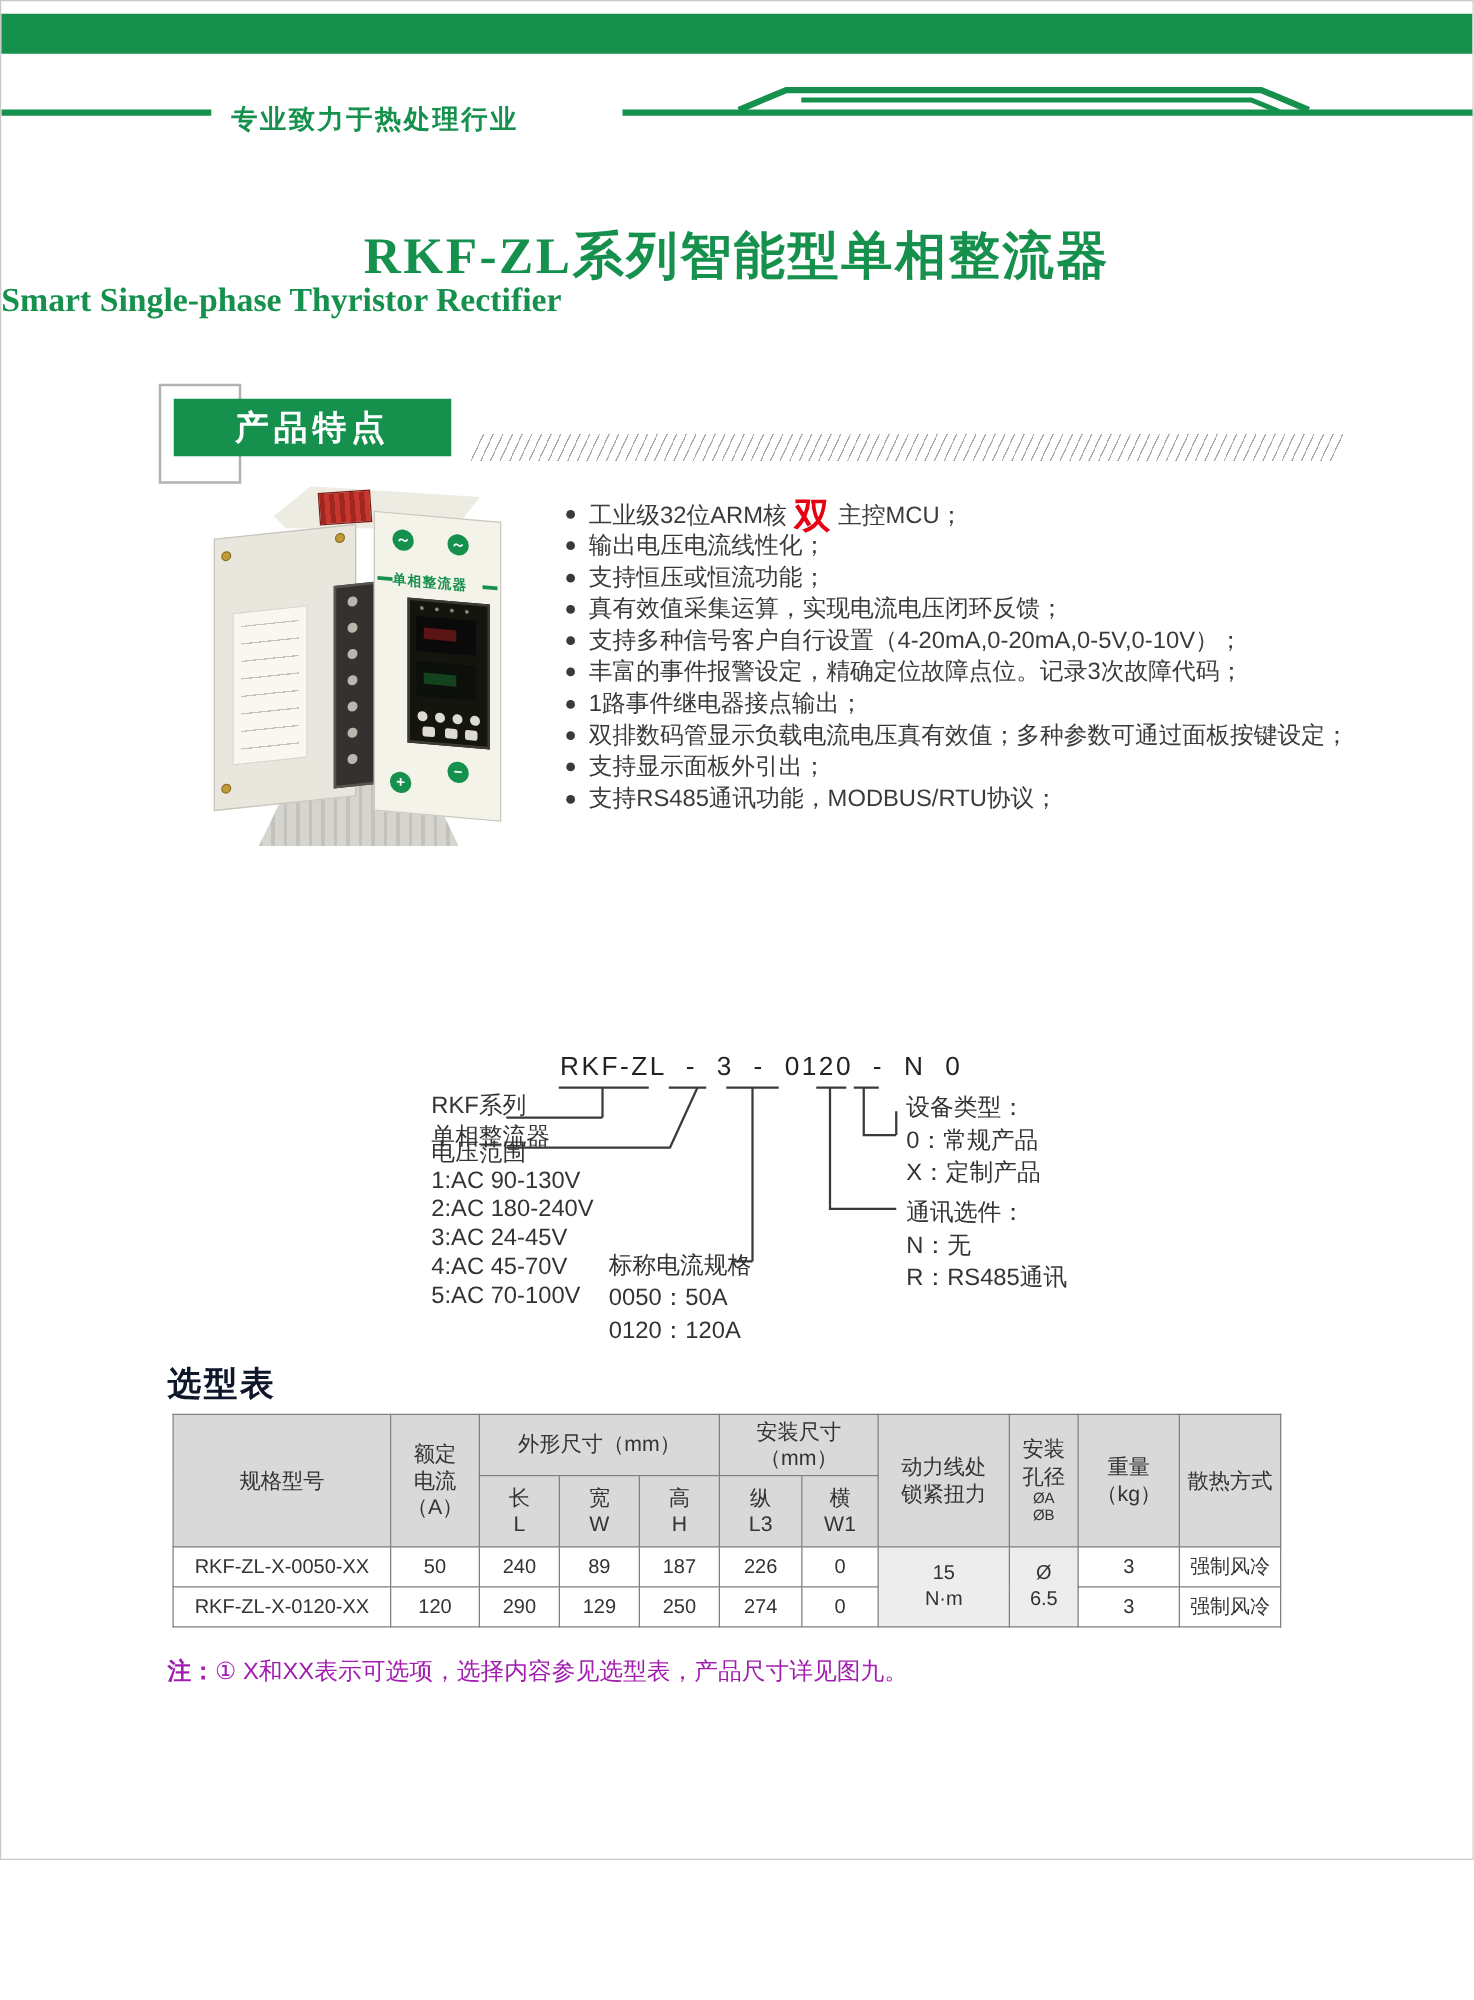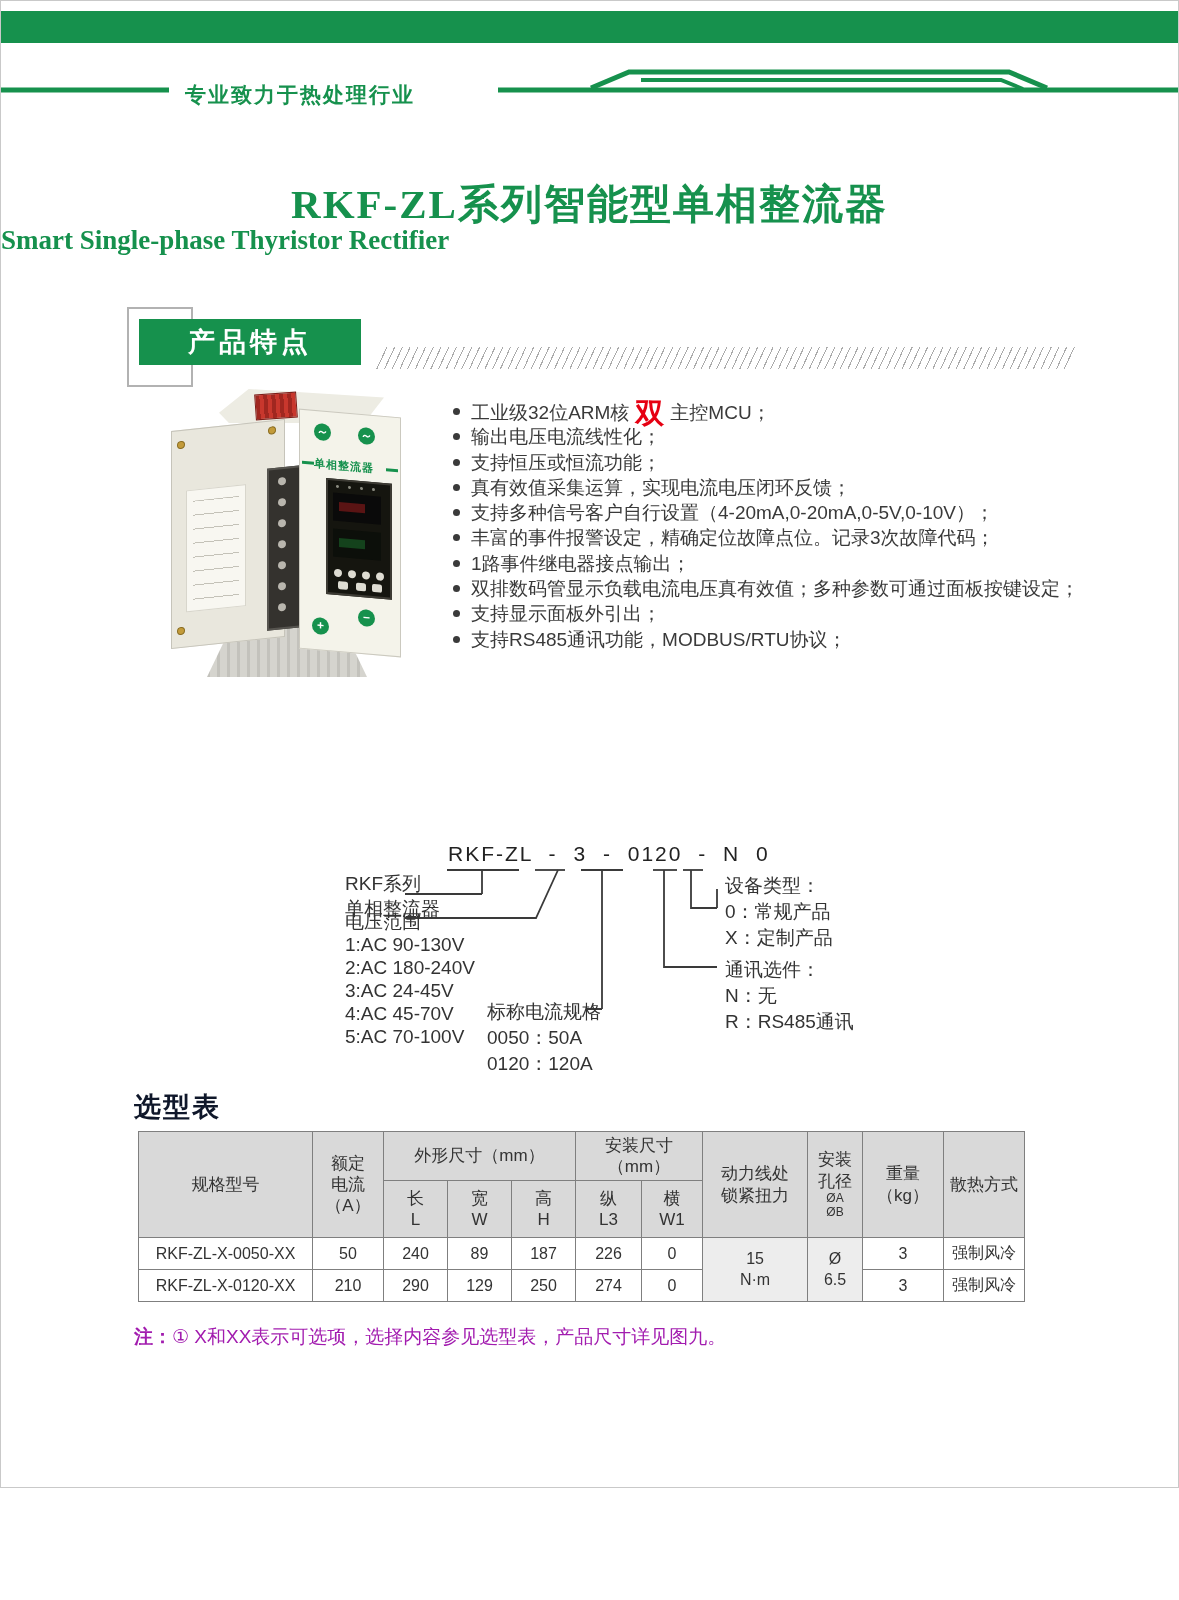--- a/index.html
+++ b/index.html
@@ -256,21 +256,21 @@
       <td>0</td>
       <td rowspan="2" class="mg pre">15
 N·m</td>
       <td rowspan="2" class="mg pre">Ø
 6.5</td>
       <td>3</td>
       <td>强制风冷</td>
     </tr>
     <tr>
       <td>RKF-ZL-X-0120-XX</td>
-      <td>210</td>
+      <td>120</td>
       <td>290</td>
       <td>129</td>
       <td>250</td>
       <td>274</td>
       <td>0</td>
       <td>3</td>
       <td>强制风冷</td>
     </tr>
   </tbody>
     </table>

